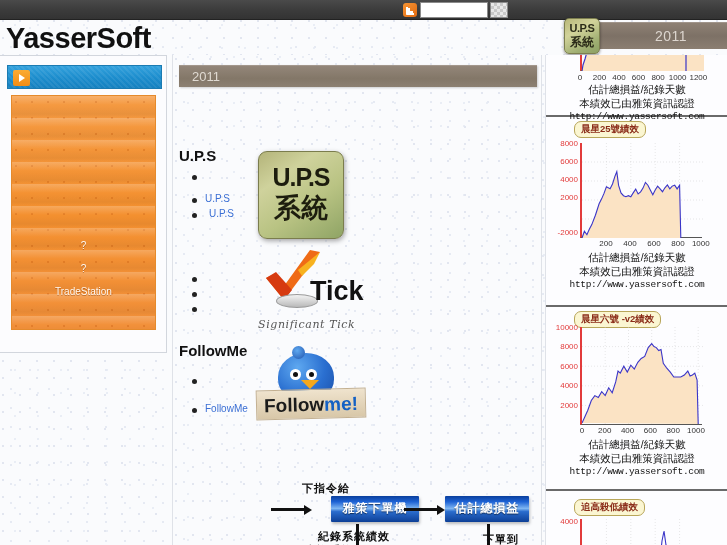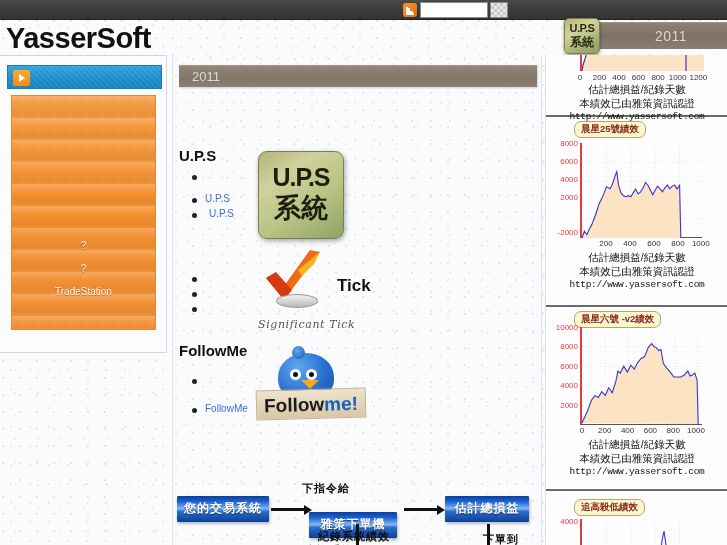--- a/index.html
+++ b/index.html
@@ -155,22 +155,22 @@
     box-shadow:1px 2px 5px rgba(0,0,0,.35);
     text-align:center; overflow:hidden;
   }
   #ups-logo .l1 { display:block; margin-top:10px; font-size:25px; font-weight:bold;
     color:#1d1d0e; line-height:30px; letter-spacing:-1px; }
   #ups-logo .l2 { display:block; font-size:27px; font-weight:bold;
     color:#1d1d0e; line-height:32px; }
 
   
   #tick-logo { position:absolute; left:85px; top:195px; width:105px; height:62px; }
-  #tick-word { position:absolute; left:52px; top:26px; font-size:17px;
-    font-weight:bold; color:#111;margin-left:27px; }
+  #tick-word { position:absolute; left:52px; top:26px; font-size:27px;
+    font-weight:bold; color:#111; }
   #tick-base { position:absolute; left:18px; top:44px; width:42px; height:14px;
     border-radius:50%; background:linear-gradient(#f3f3f3,#b9b9b9);
     border:1px solid #9a9a9a; }
   #tick-tagline { position:absolute; left:85px; top:263px;
     font-size:11px; color:#555; font-family:"DejaVu Serif", serif;
     font-style:italic; letter-spacing:0.6px; }
 
   
   #fm-logo { position:absolute; left:83px; top:298px; width:117px; height:75px; }
   #fm-plank { position:absolute; left:0px; top:36px; width:110px; height:30px;
@@ -312,22 +312,21 @@
     <div id="fm-bird">
       <div id="fm-eye1"></div>
       <div id="fm-eye2"></div>
       <div id="fm-beak"></div>
     </div>
     <div id="fm-plank"></div>
     <div id="fm-text"><span>Follow</span><em>me!</em></div>
   </div>
 
   <div id="diagram">
-    <div class="dbox blue" style="left:4px;  top:16px; width:92px;">您的交易系統</div>
-    <div class="dbox blue" style="left:136px; top:16px; width:88px;margin-top:16px;">雅策下單機</div>
+    <div class="dbox blue" style="left:158px; top:16px; width:88px;">雅策下單機</div>
     <div class="dbox blue" style="left:272px; top:16px; width:84px;">估計總損益</div>
 
     <div class="arrow-h" style="left:98px;  top:28px; width:34px;"></div>
     <div class="arrow-h" style="left:231px; top:28px; width:34px;"></div>
 
     <div class="arrow-v" style="left:183px; top:44px; height:26px;"></div>
     <div class="arrow-v" style="left:314px; top:44px; height:26px;"></div>
 
     <div class="dlabel" style="left:89px;  top:1px;">下指令給</div>
     <div class="dlabel" style="left:105px; top:49px;">紀錄系統績效</div>

